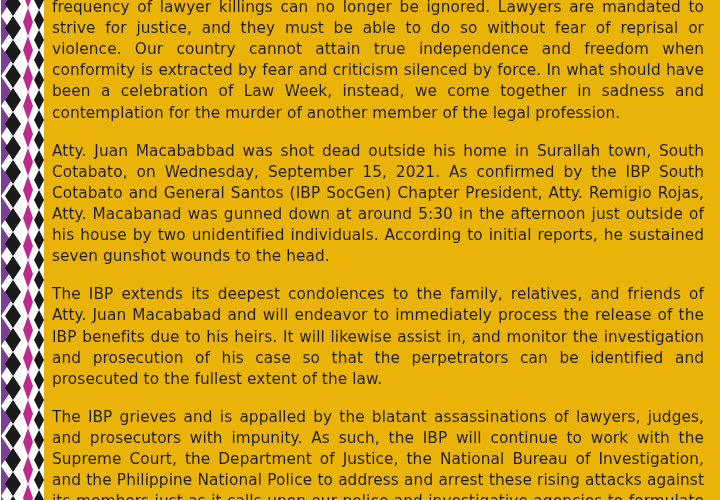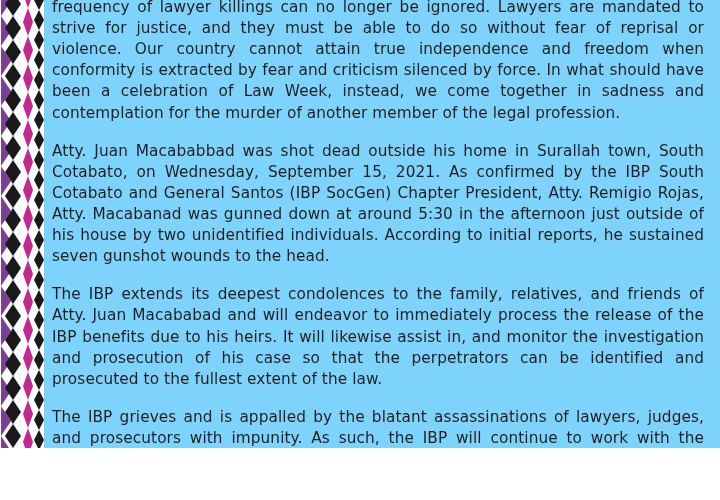--- a/index.html
+++ b/index.html
@@ -9,22 +9,22 @@
   body {
     width: 720px;
     height: 500px;
     overflow: hidden;
     background: #ffffff;
     font-family: "DejaVu Sans", sans-serif;
   }
   .page {
     position: relative;
     width: 720px;
-    height: 448px;
-    background: #7dd3fc;
+    height: 500px;
+    background: #eab308;
     overflow: hidden;
   }
 
   
   .border-band {
     position: absolute;
     top: 0;
     left: 0;
     width: 44px;
     height: 500px;

